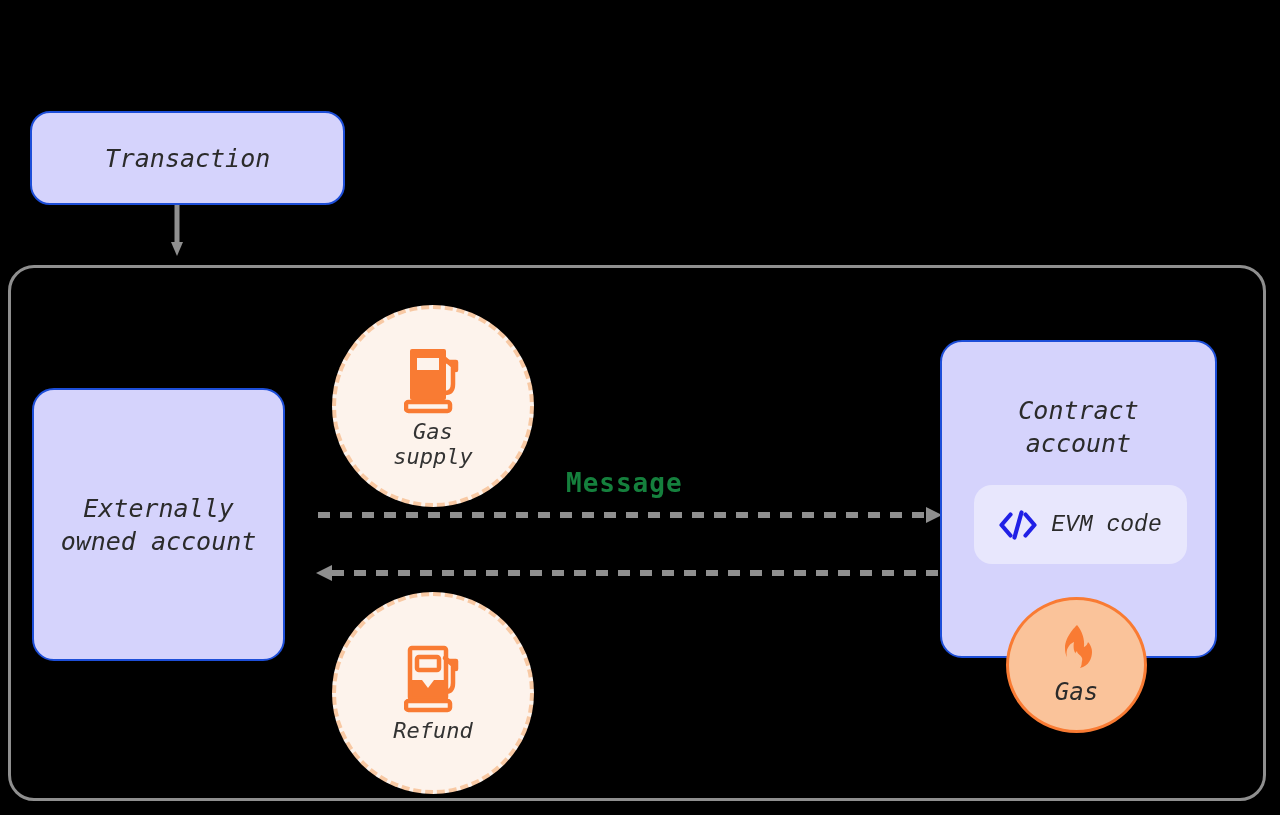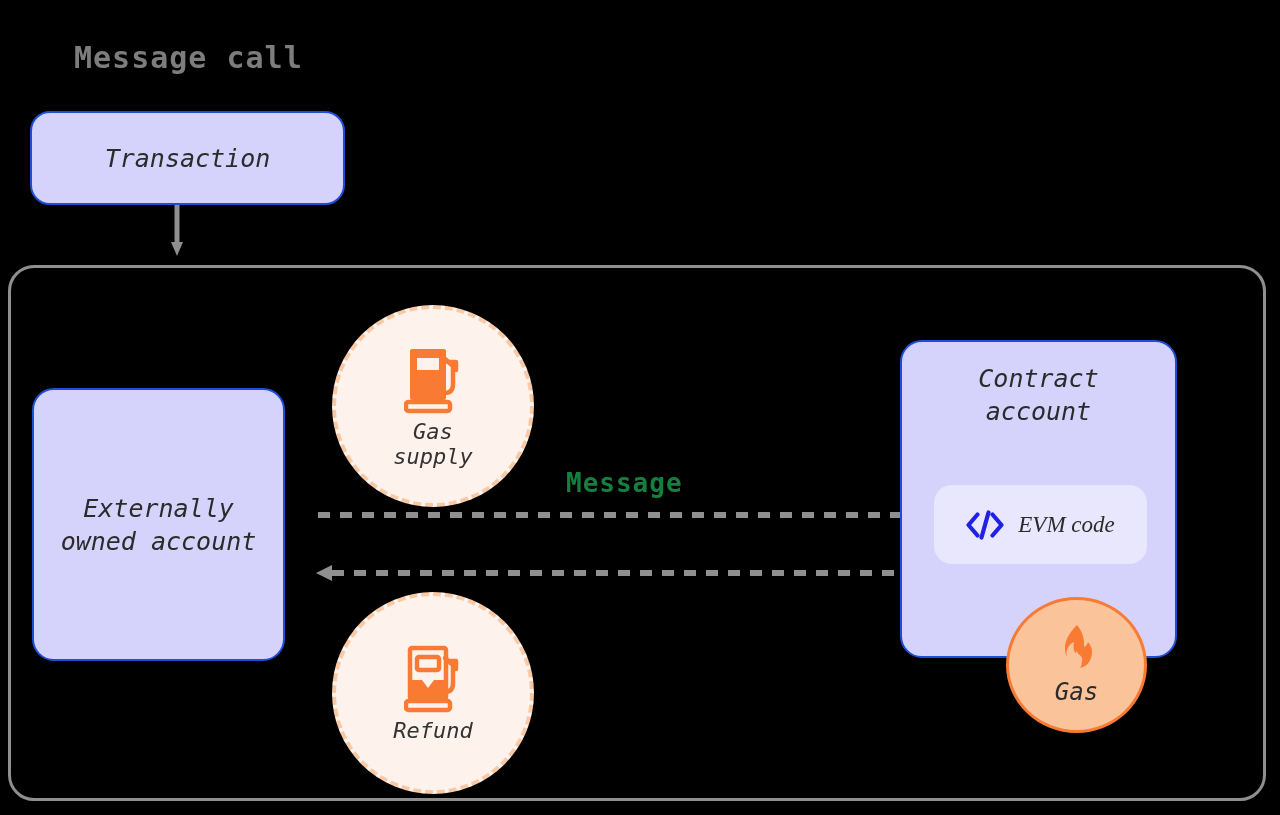--- a/index.html
+++ b/index.html
@@ -95,45 +95,45 @@
   #box-transaction .box-text { font-size: 25px; }
 
   #box-eoa {
     left: 32px;
     top: 388px;
     width: 253px;
     height: 273px;
   }
 
   #box-contract {
-    left: 900px;
+    left: 940px;
     top: 340px;
     width: 277px;
     height: 318px;
     justify-content: flex-start;
-    padding-top: 20px;
+    padding-top: 52px;
   }
 
   
   #chip-evm-code {
     position: absolute;
     left: 32px;
     top: 143px;
     width: 213px;
     height: 79px;
     background: #e8e7fd;
     border-radius: 18px;
     display: flex;
     align-items: center;
     justify-content: center;
     gap: 14px;
     box-sizing: border-box;
   }
   #chip-evm-code .chip-label {
-    font-family: Liberation Serif, serif;
+    font-family: Liberation Mono, monospace;
     font-style: italic;
     font-size: 23px;
     color: #2b2b2b;
     white-space: nowrap;
   }
   .code-icon {
     display: block;
     width: 38px;
     height: 30px;
   }
@@ -208,21 +208,20 @@
     height: 815px;
     pointer-events: none;
     overflow: visible;
   }
 </style>
 </head>
 <body>
 
 <div id="stage">
 
-  <div class="section-title" id="title-message-call">Message call</div>
 
   <div class="account-box" id="box-transaction">
     <div class="box-text">Transaction</div>
   </div>
 
   <svg class="connector-svg" viewBox="0 0 1280 815" xmlns="http://www.w3.org/2000/svg">
     <defs>
       <marker id="arrow-solid-down" markerWidth="14" markerHeight="12" refX="1" refY="6" orient="auto" markerUnits="userSpaceOnUse">
         <path d="M0,0 L14,6 L0,12 Z" fill="#8f8f8f"></path>
       </marker>

